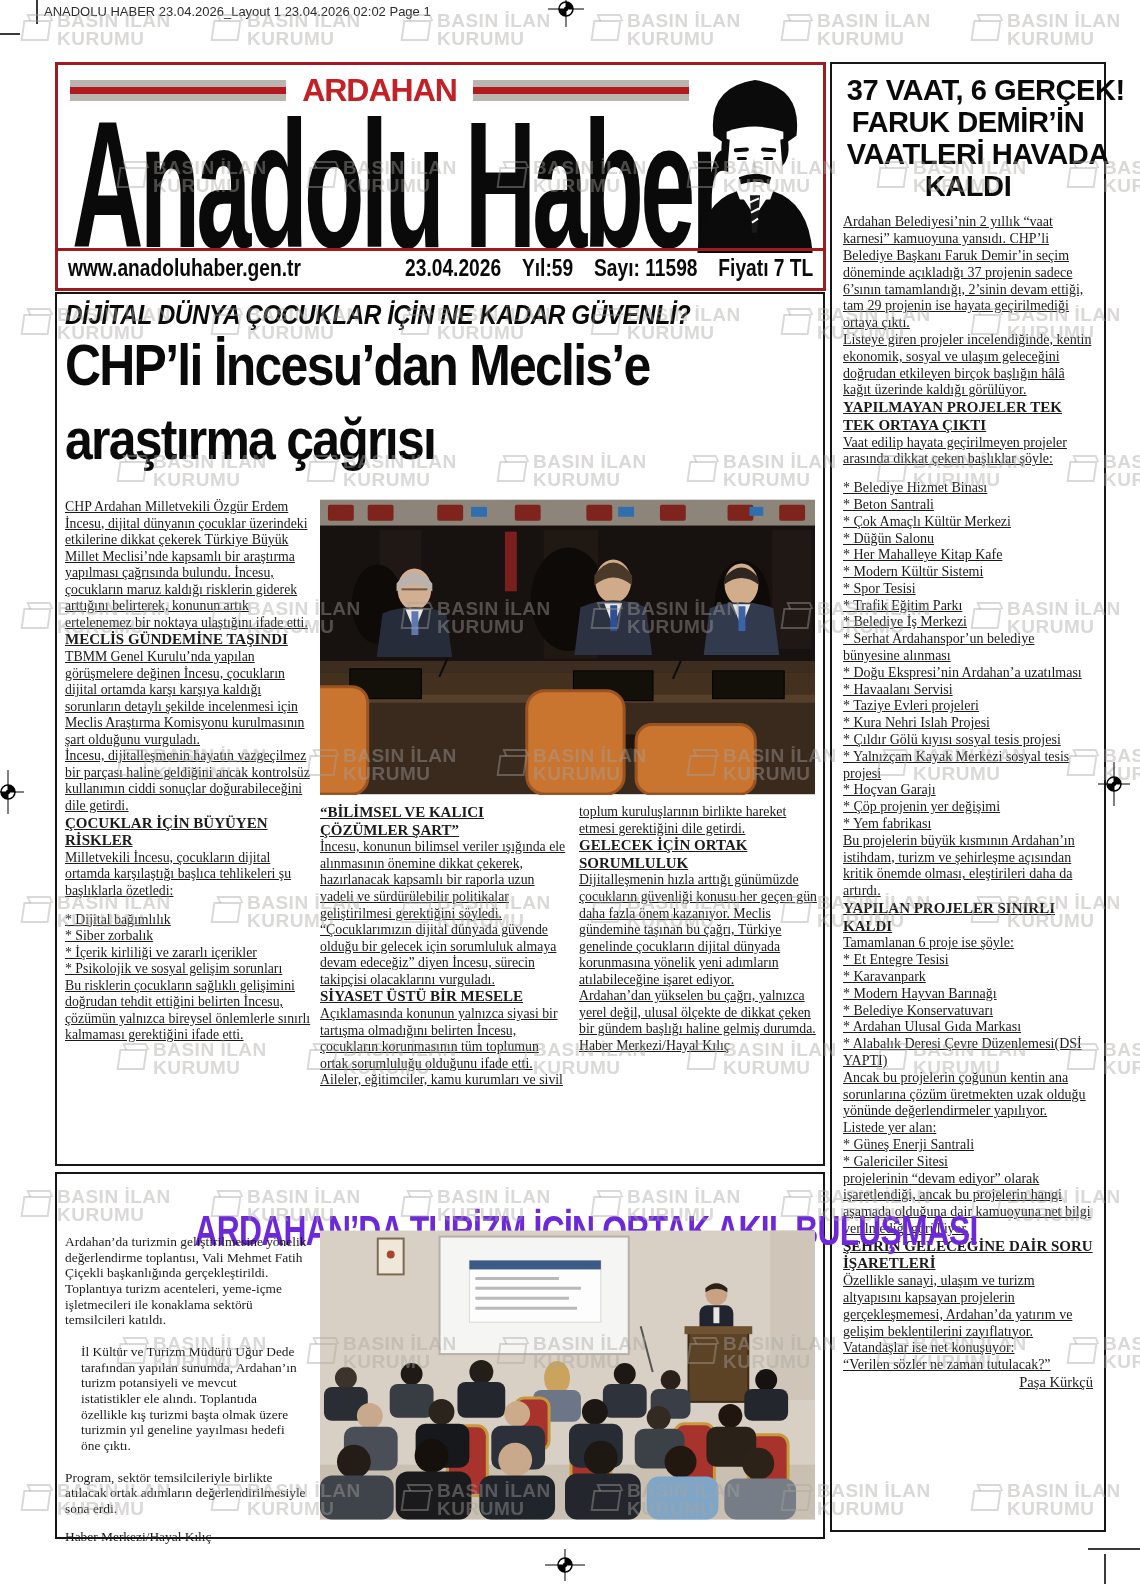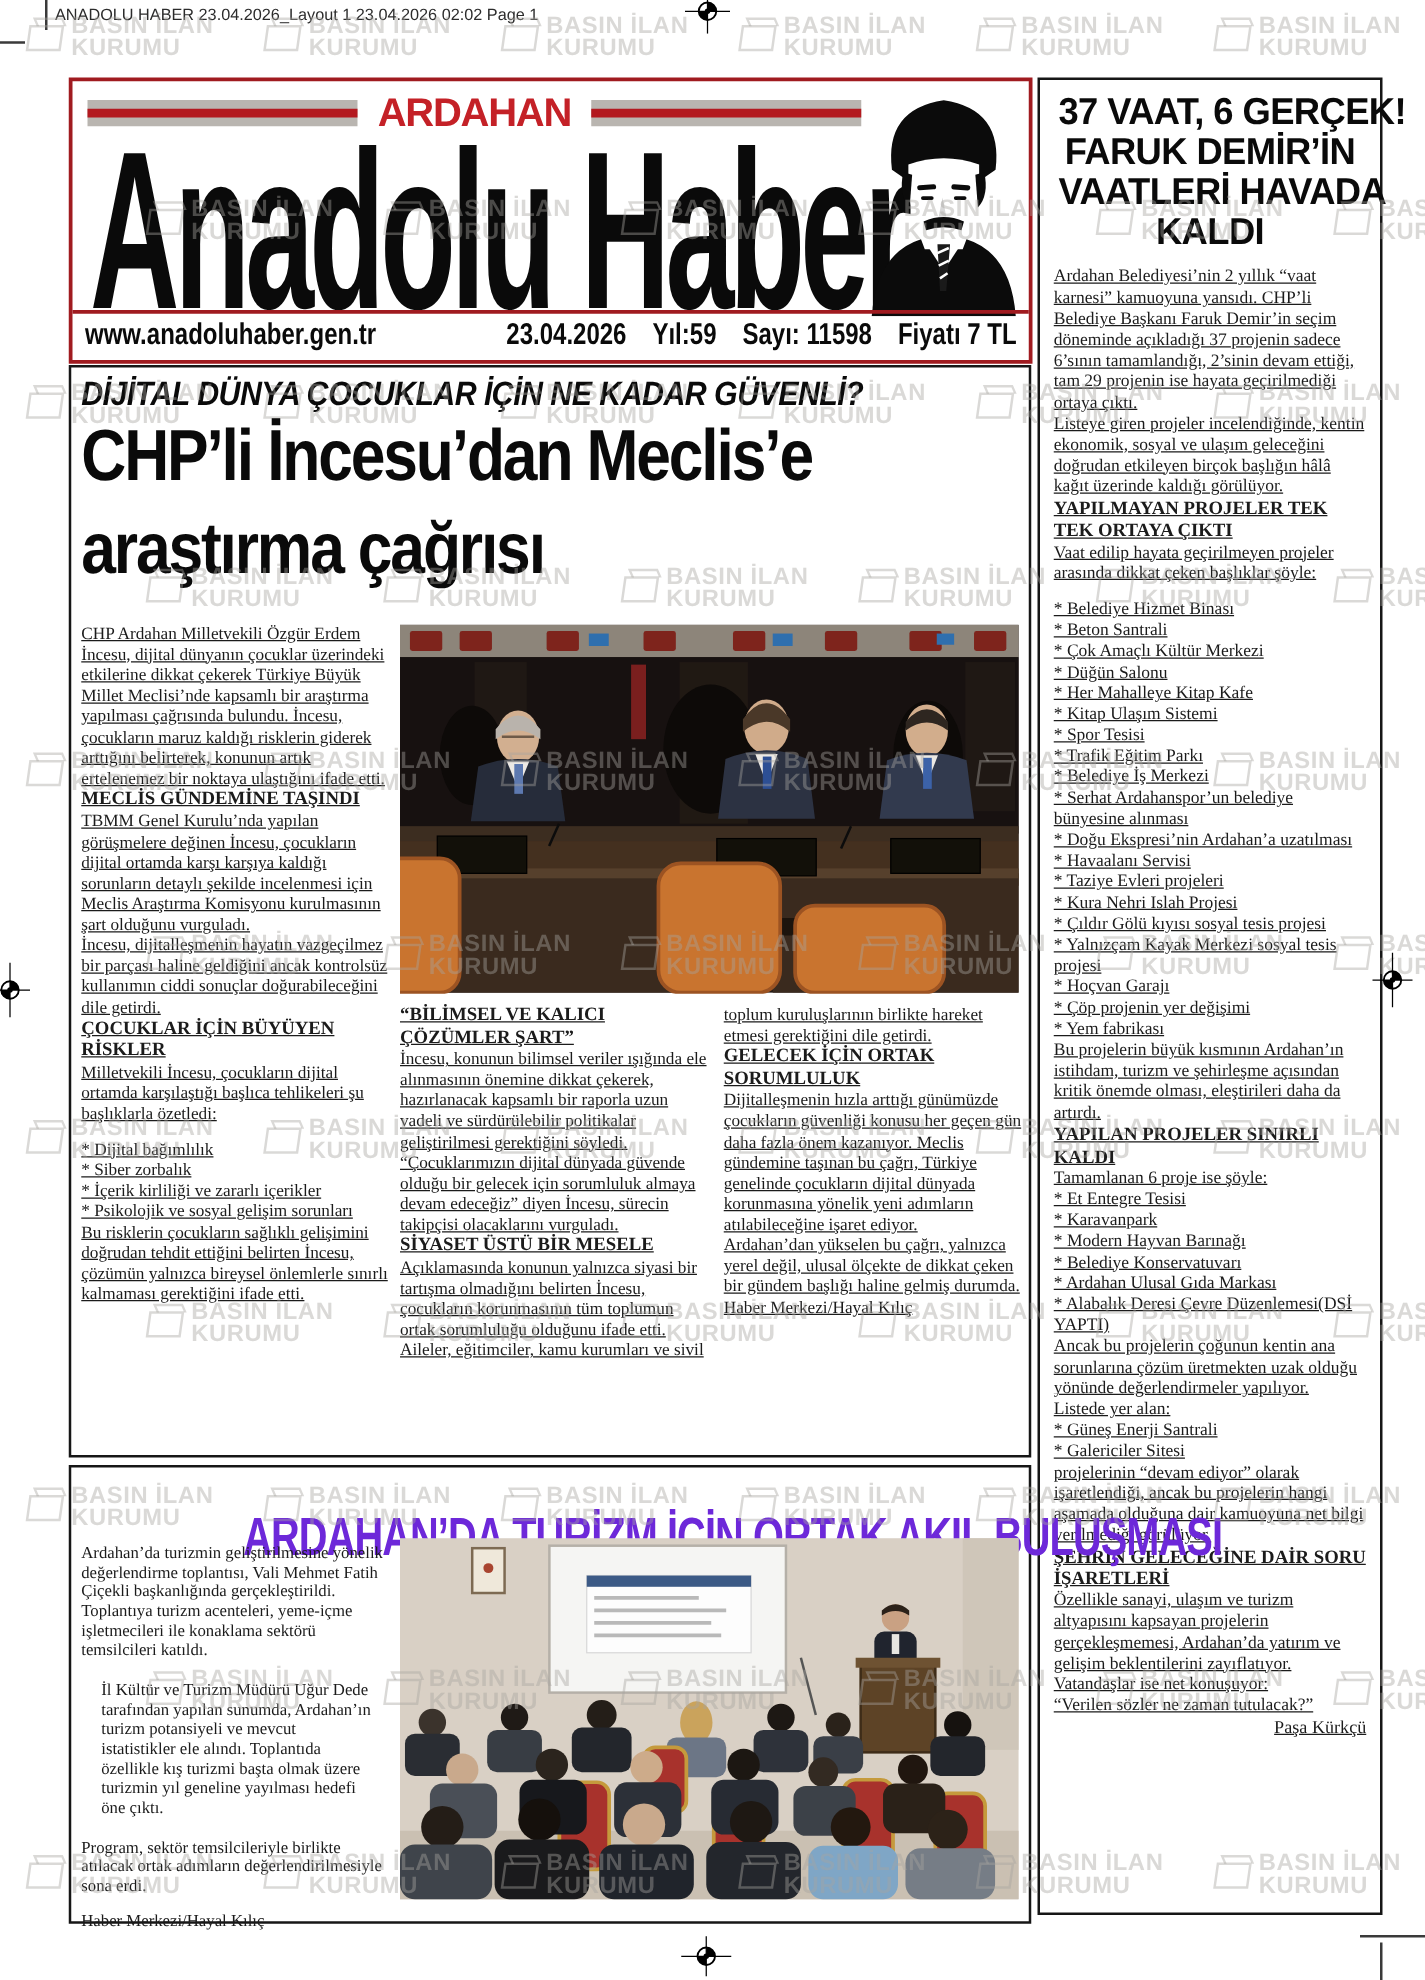--- a/index.html
+++ b/index.html
@@ -163,21 +163,21 @@
       <p>Ardahan Belediyesi’nin 2 yıllık “vaat karnesi” kamuoyuna yansıdı. CHP’li Belediye Başkanı Faruk Demir’in seçim döneminde açıkladığı 37 projenin sadece 6’sının tamamlandığı, 2’sinin devam ettiği, tam 29 projenin ise hayata geçirilmediği ortaya çıktı.</p>
       <p>Listeye giren projeler incelendiğinde, kentin ekonomik, sosyal ve ulaşım geleceğini doğrudan etkileyen birçok başlığın hâlâ kağıt üzerinde kaldığı görülüyor.</p>
       <p class="subhead sp">YAPILMAYAN PROJELER TEK TEK ORTAYA ÇIKTI</p>
       <p>Vaat edilip hayata geçirilmeyen projeler arasında dikkat çeken başlıklar şöyle:</p>
       <div class="sp">
           <div>* Belediye Hizmet Binası</div>
           <div>* Beton Santrali</div>
           <div>* Çok Amaçlı Kültür Merkezi</div>
           <div>* Düğün Salonu</div>
           <div>* Her Mahalleye Kitap Kafe</div>
-          <div>* Kitap Ulaşım Sistemi</div>
+          <div>* Modern Kültür Sistemi</div>
           <div>* Spor Tesisi</div>
           <div>* Trafik Eğitim Parkı</div>
           <div>* Belediye İş Merkezi</div>
           <div>* Serhat Ardahanspor’un belediye bünyesine alınması</div>
           <div>* Doğu Ekspresi’nin Ardahan’a uzatılması</div>
           <div>* Havaalanı Servisi</div>
           <div>* Taziye Evleri projeleri</div>
           <div>* Kura Nehri Islah Projesi</div>
           <div>* Çıldır Gölü kıyısı sosyal tesis projesi</div>
           <div>* Yalnızçam Kayak Merkezi sosyal tesis projesi</div>

